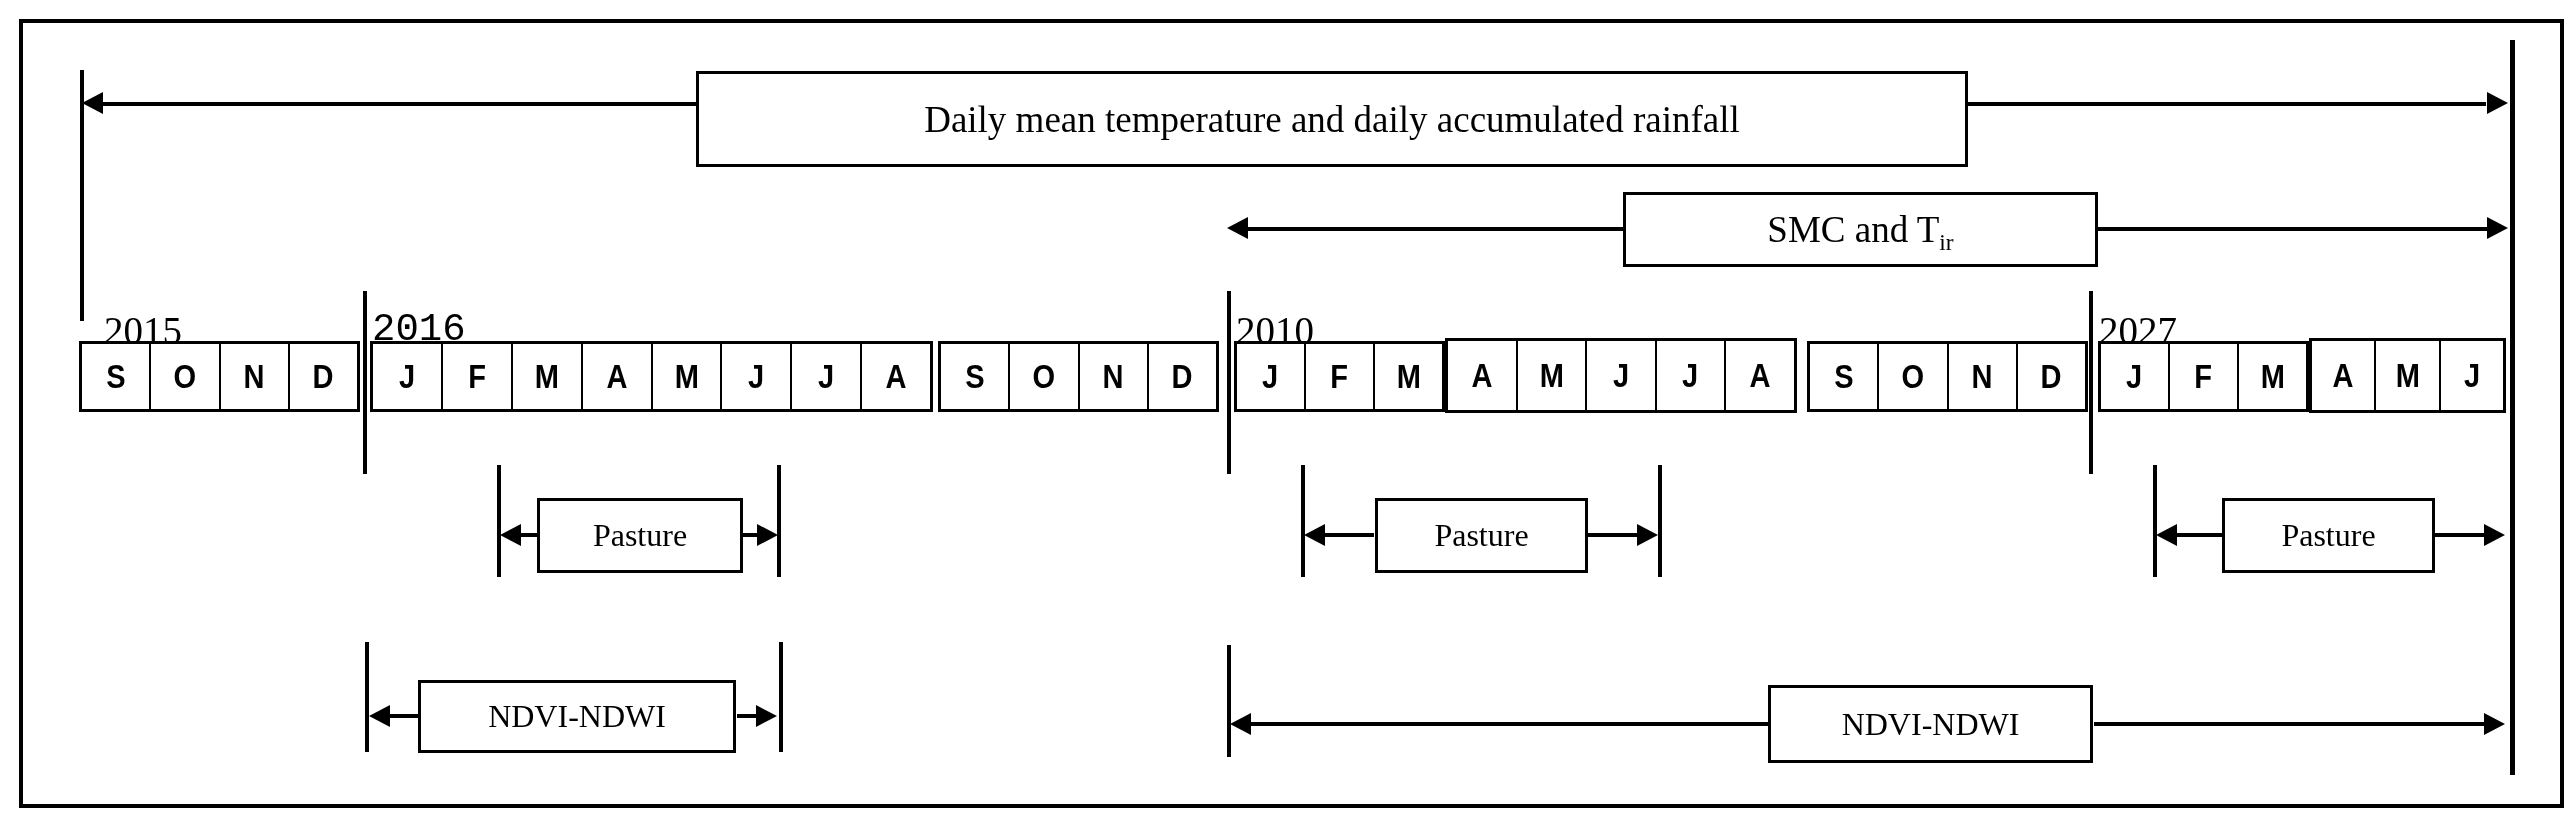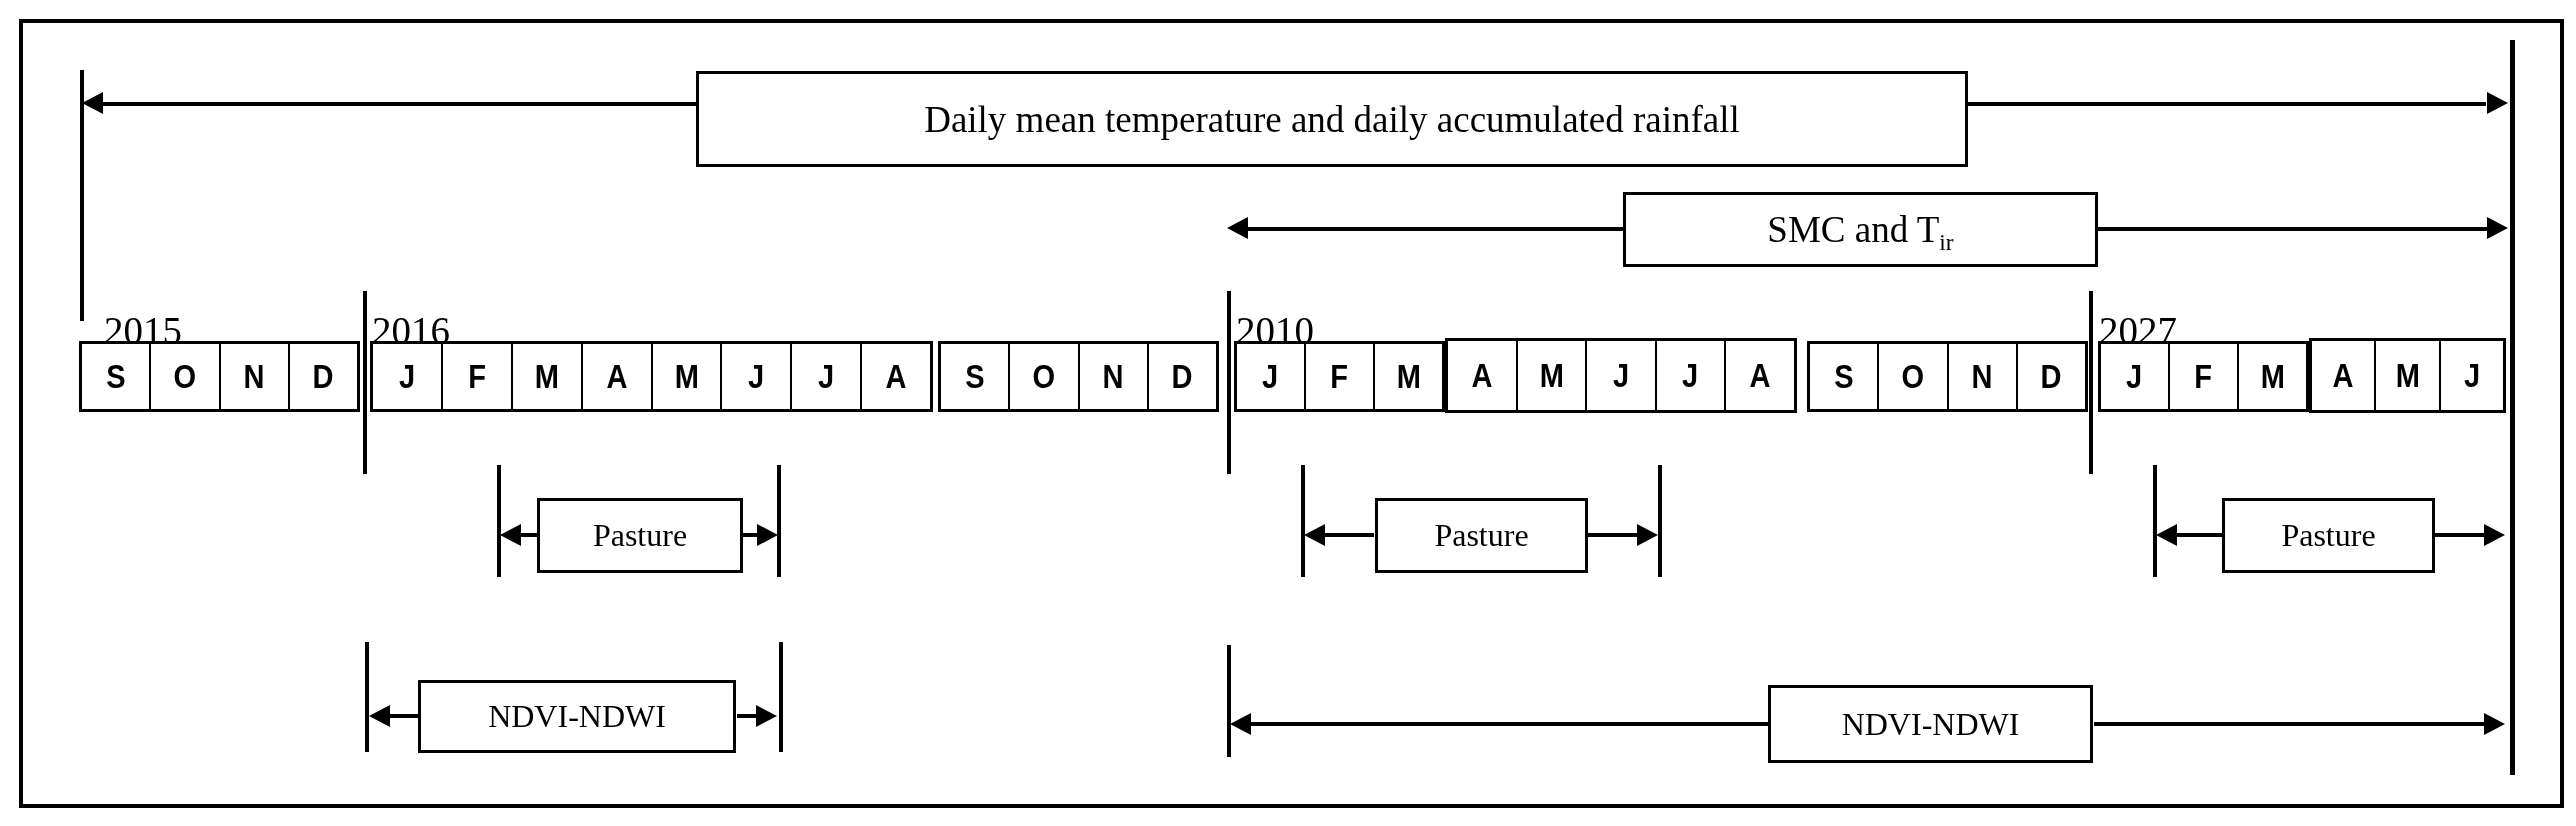--- a/index.html
+++ b/index.html
@@ -73,21 +73,21 @@
 
   <div class="ah l" style="left:1227px;top:217px;"></div>
   <div class="hline" style="left:1247px;top:227px;width:1240px;"></div>
   <div class="ah r" style="left:2487px;top:217px;"></div>
   <div class="labelbox t-smc" style="left:1623px;top:192px;width:475px;height:75px;">
     <span><span>SMC and T</span><sub>ir</sub></span>
   </div>
 
   <div class="yearlabel" style="left:104px;">2015</div>
   <div class="vline" style="left:363px;top:291px;height:183px;"></div>
-  <div class="yearlabel" style="left:372px;">2016</div>
+  <div class="yearlabel" style="left:372px;font-family:Liberation Mono, monospace;">2016</div>
   <div class="vline" style="left:1227px;top:291px;height:183px;"></div>
   <div class="yearlabel" style="left:1236px;">2010</div>
   <div class="vline" style="left:2089px;top:291px;height:183px;"></div>
   <div class="yearlabel" style="left:2099px;">2027</div>
 
   <div id="month-strip">
       <div class="seg" style="left: 79px; width: 281px;">
         <div class="cell">
           <span>S</span>
         </div>

